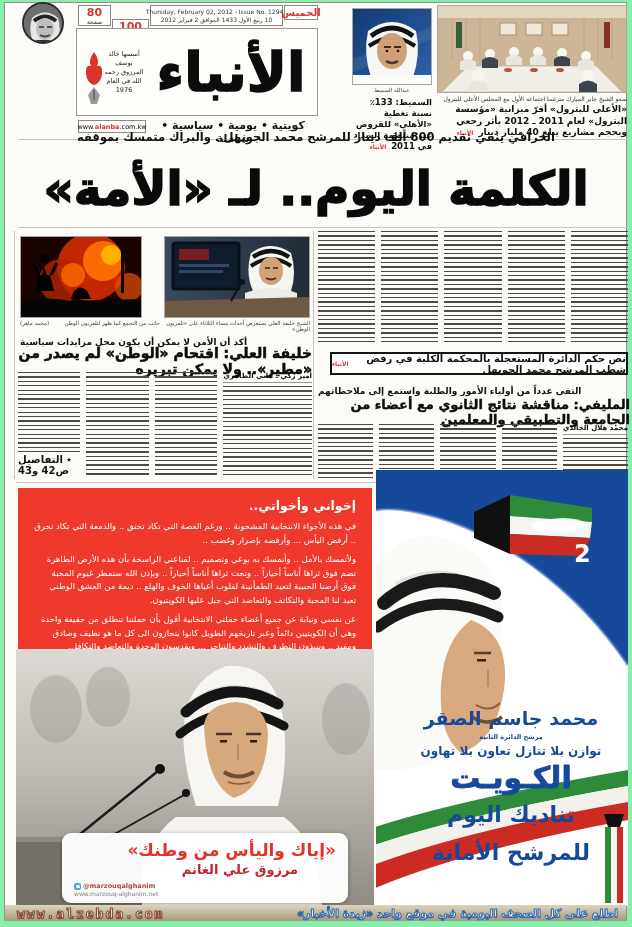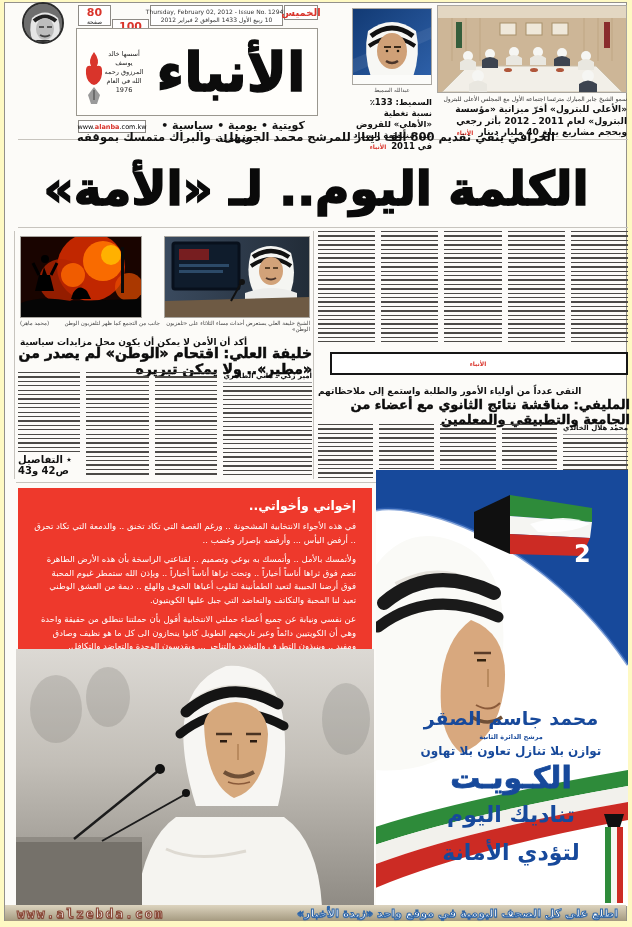--- a/index.html
+++ b/index.html
@@ -1,17 +1,17 @@
 <!DOCTYPE html>
 <html lang="ar" style="--accent-red: #d9342b; --ad-red: #ee392c; --ad-blue: #17499b;"><head>
 <meta charset="utf-8">
 <style>
   * { margin:0; padding:0; box-sizing:border-box; }
   html,body { width:632px; height:927px; font-family:"DejaVu Sans", sans-serif; }
-  .page { position:relative; width:632px; height:927px; background:#fef9c3; overflow:hidden; }
+  .page { position:relative; width:632px; height:927px; background:#86efac; overflow:hidden; }
   .sheet { position:absolute; left:4px; top:2px; width:623px; height:919px; background:#fcfbf8; border:1px solid #93908b; }
   .abs { position:absolute; }
   .rule { position:absolute; background:#c7c4be; }
   .box { border:1px solid #8d8a85; background:#fff; display:flex; align-items:center; justify-content:center; }
   .rtl { direction:rtl; }
   .ltr { direction:ltr; }
 
   
   .founder-photo { left:22px; top:2px; width:42px; height:42px; border-radius:50%; border:2px solid #2b2b2b; overflow:hidden; background:#777; z-index:5; }
   .pages-box { left:78px; top:5px; width:33px; height:21px; flex-direction:column; gap:0; }
@@ -321,20 +321,21 @@
       </div>
     <div class="col">
         <div class="greek"></div>
       </div>
     <div class="col">
         <div class="greek"></div>
       </div>
   </div>
 
   <div class="abs court-box rtl">
+    <span>نص حكم الدائرة المستعجلة بالمحكمة الكلية في رفض شطب المرشح محمد الجويهل</span>
     <span class="end-mark">الأنباء</span>
   </div>
 
   <div class="abs mulaifi-kicker rtl">التقى عدداً من أولياء الأمور والطلبة واستمع إلى ملاحظاتهم</div>
   <div class="abs mulaifi-headline rtl">المليفي: مناقشة نتائج الثانوي مع أعضاء من الجامعة والتطبيقي والمعلمين</div>
   <div class="abs mulaifi-body cols">
     <div class="col">
       <div class="byline rtl">محمد هلال الخالدي</div>
       <div class="greek"></div>
     </div>
@@ -394,20 +395,31 @@
       </g>
       <rect x="0" y="188" width="126" height="69" fill="#75716a"></rect>
       <rect x="0" y="188" width="126" height="5" fill="#8f8b84"></rect>
       <line x1="58" y1="190" x2="142" y2="122" stroke="#1c1c1c" stroke-width="2.5"></line>
       <circle cx="144" cy="120" r="5" fill="#111"></circle>
       <line x1="86" y1="192" x2="168" y2="146" stroke="#1c1c1c" stroke-width="2"></line>
       <circle cx="170" cy="144" r="4" fill="#111"></circle>
     </svg>
   </div>
 
+  <div class="abs quote-box">
+    <div class="quote-line rtl">«إياك واليأس من وطنك»</div>
+    <div class="quote-name rtl">مرزوق علي الغانم</div>
+    <div class="quote-social">
+      <div class="tw-row">
+        <span class="tw-icon"></span>
+        <span class="tw-handle ltr">@marzouqalghanim</span>
+      </div>
+      <div class="tw-site ltr">www.marzouq-alghanim.net</div>
+    </div>
+  </div>
 
   <div class="abs saqer-ad">
     <svg class="bgart" width="252" height="436" viewBox="0 0 252 436">
       <path d="M0,0 H252 V195 C200,118 120,58 40,42 C25,39 10,38 0,40 Z" fill="#17499b"></path>
       <path d="M0,40 C10,38 25,39 40,42 C120,58 200,118 252,195" stroke="#3a6cc0" stroke-width="3" fill="none" opacity=".6"></path>
       <g transform="translate(98,22)">
         <path d="M0,20 L36,3 L36,62 L0,46 Z" fill="#101010"></path>
         <path d="M36,3 L118,16 L118,30 L36,24 Z" fill="#2e8b3a"></path>
         <path d="M36,24 L118,30 L116,46 L36,42 Z" fill="#f5f5f2"></path>
         <path d="M36,42 L116,46 L108,64 L36,62 Z" fill="#cc2b24"></path>
@@ -434,20 +446,20 @@
         <rect x="3" y="13" width="6" height="76" fill="#2e8b3a"></rect>
         <rect x="9" y="13" width="6" height="76" fill="#f5f5f2"></rect>
         <rect x="15" y="13" width="6" height="76" fill="#cc2b24"></rect>
       </g>
     </svg>
     <div class="sq-text sq-name rtl">محمد جاسم الصقر</div>
     <div class="sq-text sq-district rtl">مرشح الدائرة الثانية</div>
     <div class="sq-text sq-slogan rtl">توازن بلا تنازل تعاون بلا تهاون</div>
     <div class="sq-text sq-kuwait rtl">الكـويـت</div>
     <div class="sq-text sq-l2 rtl">تناديك اليوم</div>
-    <div class="sq-text sq-l3 rtl">لتؤدي الأمانة</div>
+    <div class="sq-text sq-l3 rtl">للمرشح الأمانة</div>
   </div>
 
   <div class="abs footer-strip">
     <span class="foot-site ltr">www.alzebda.com</span>
     <span class="foot-text rtl">اطلع على كل الصحف اليومية في موقع واحد «زبدة الأخبار»</span>
   </div>
 </div>
 
 </body></html>

